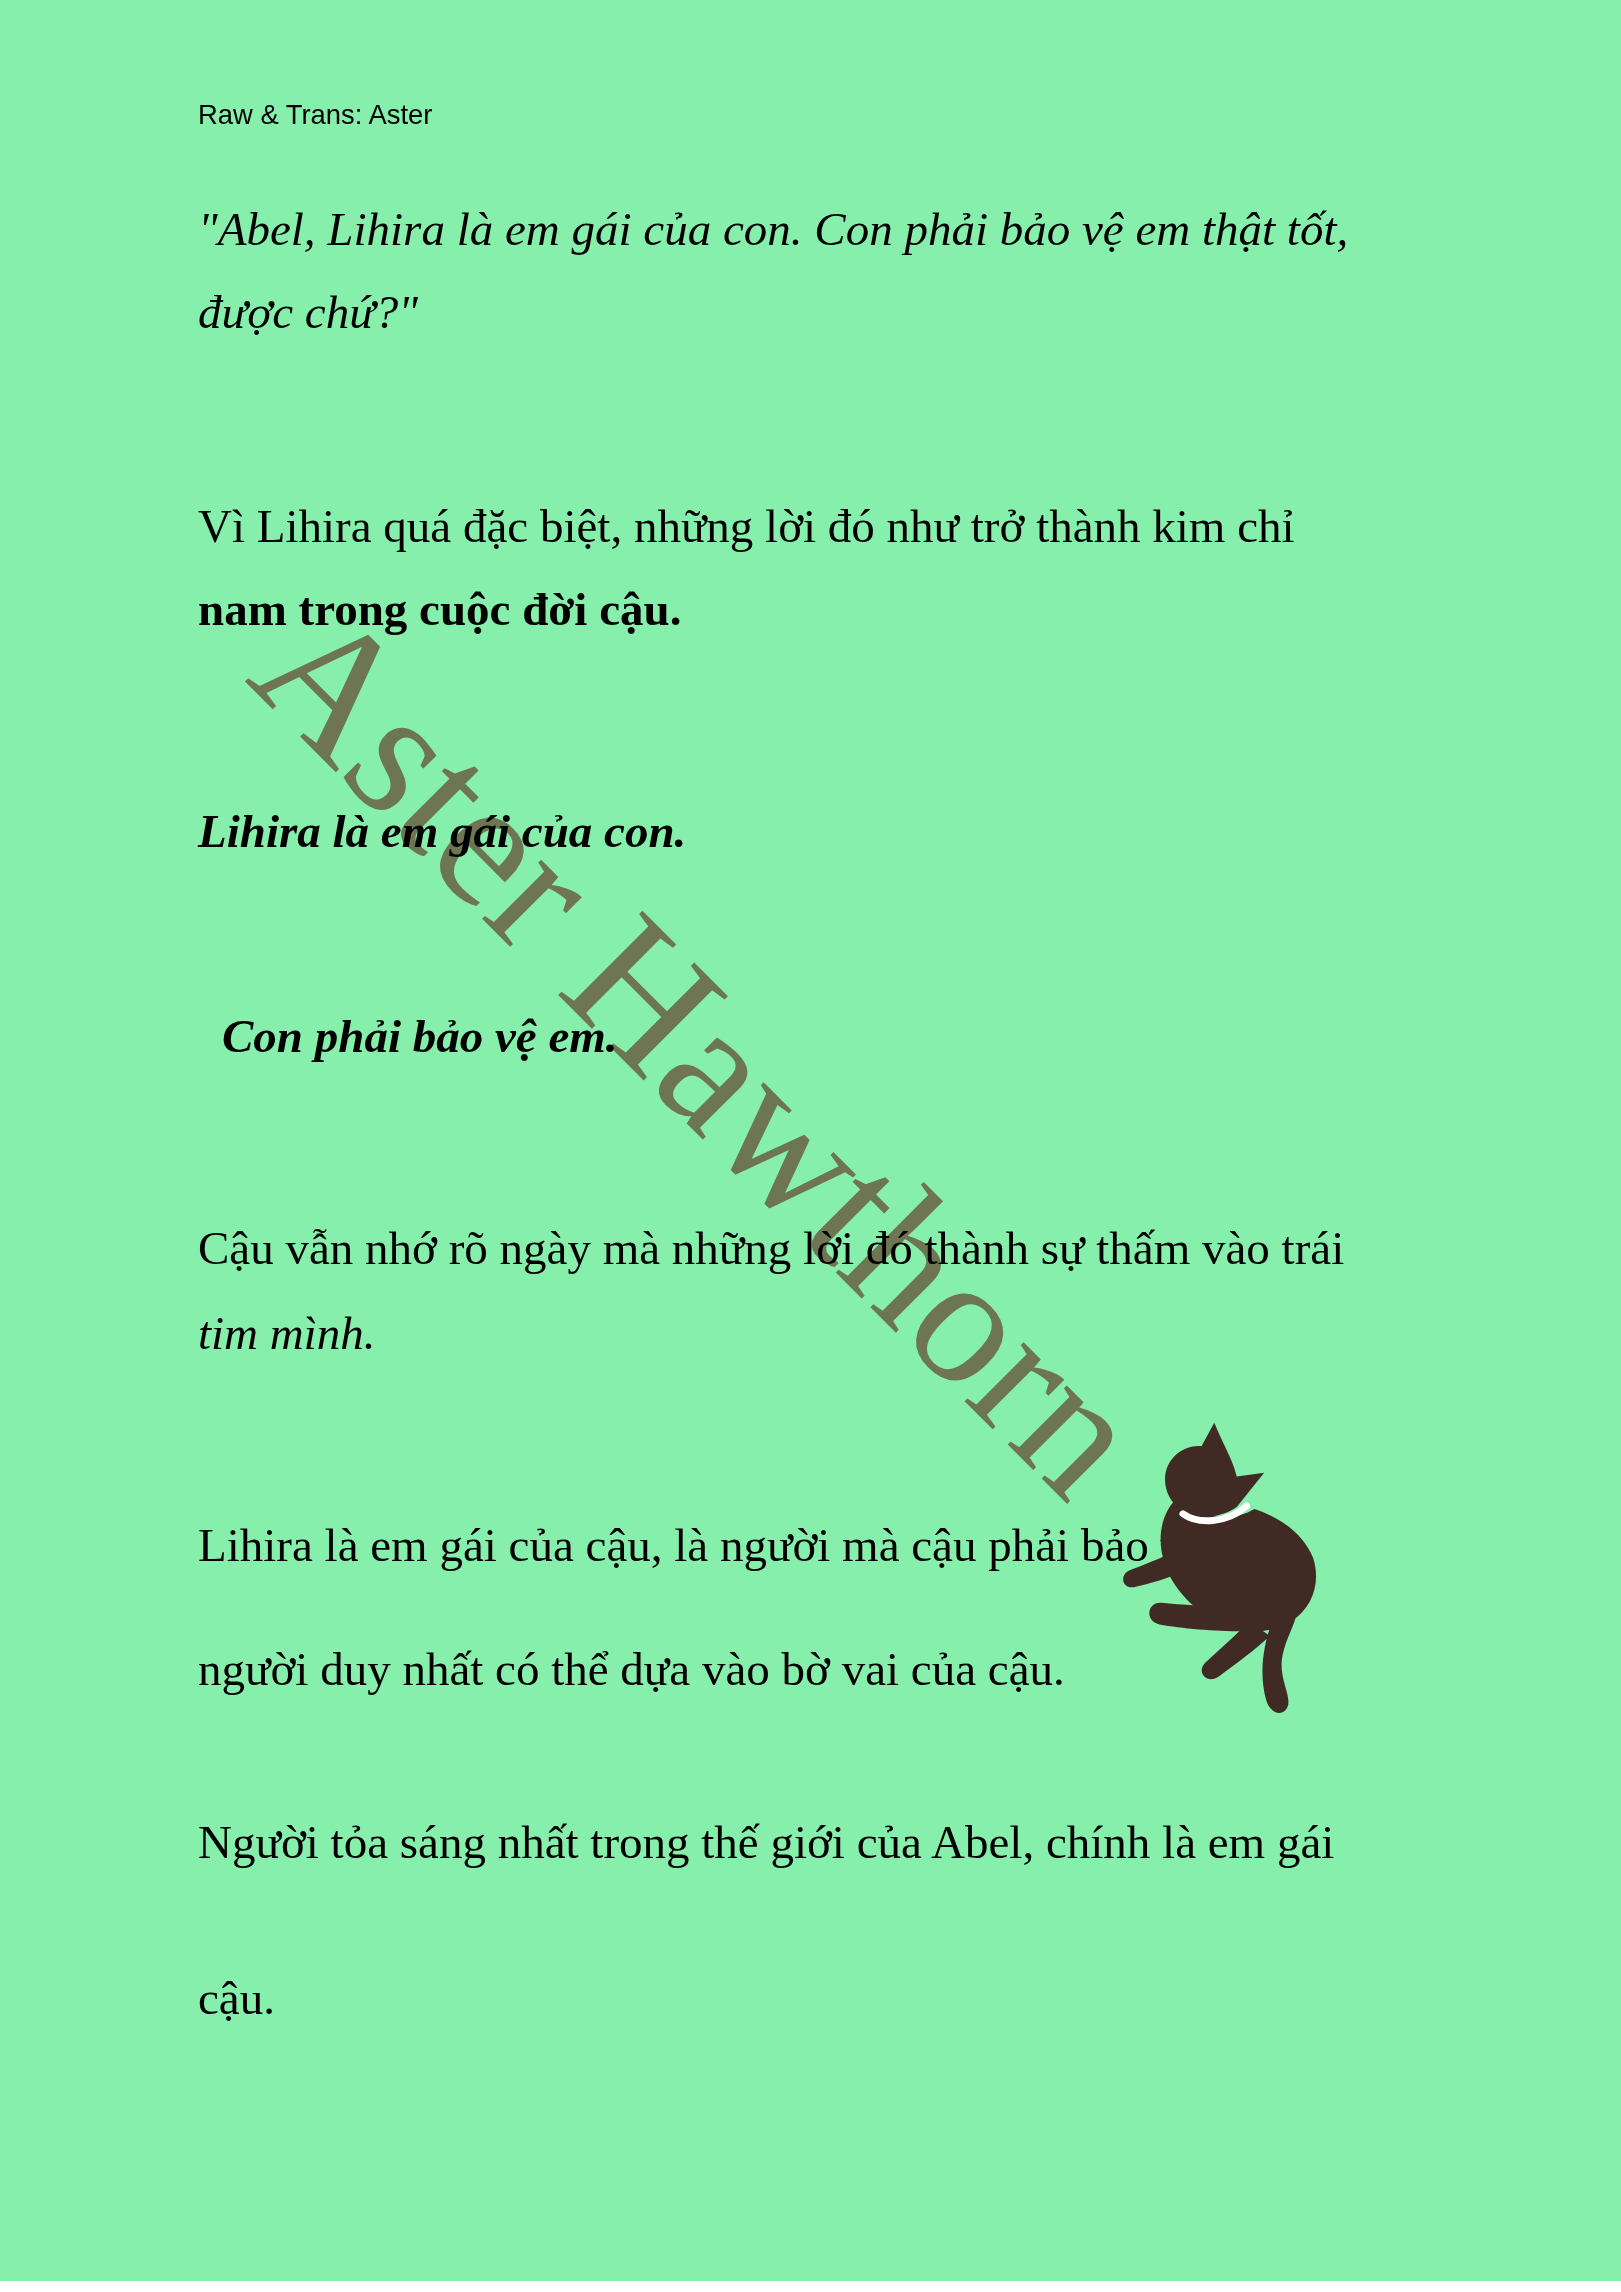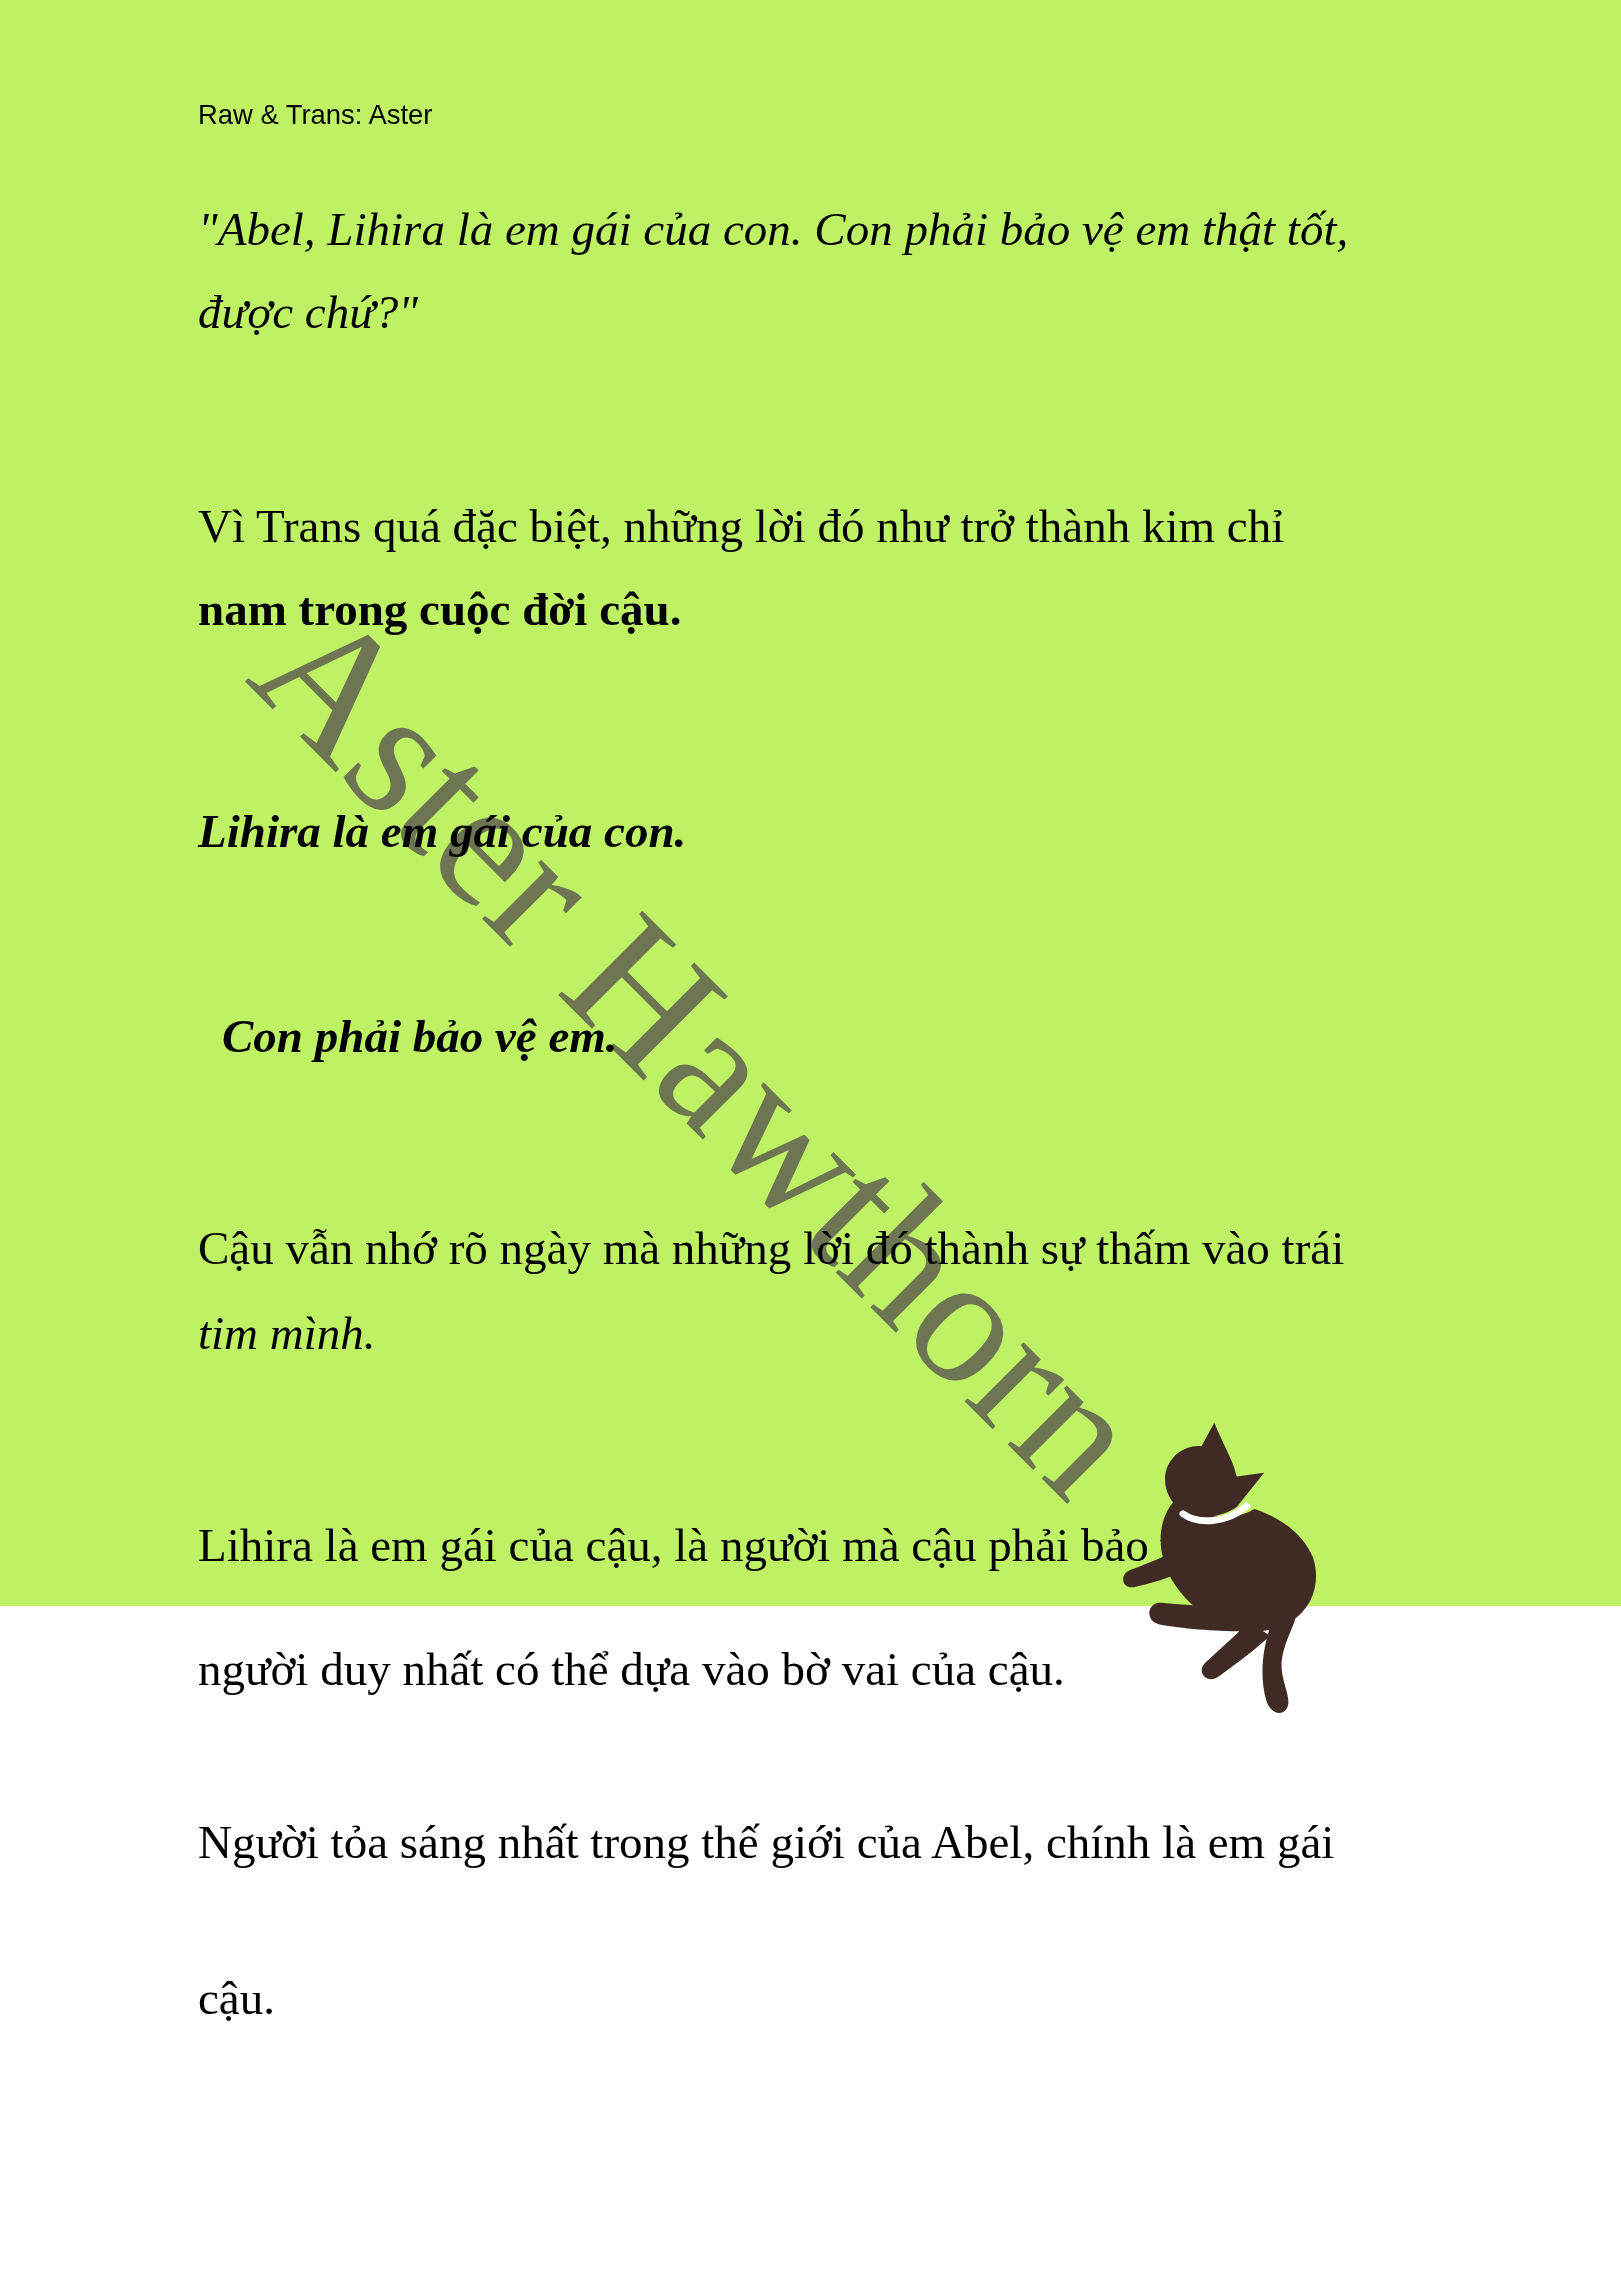--- a/index.html
+++ b/index.html
@@ -10,22 +10,22 @@
   body {
     width: 1621px;
     height: 2293px;
     position: relative;
     overflow: hidden;
   }
   .page {
     position: absolute;
     left: 0; top: 0;
     width: 1621px;
-    height: 1606px;
-    background: #bef264;
+    height: 2281px;
+    background: #86efac;
   }
   .header {
     position: absolute;
     left: 198px;
     top: 98px;
     font-family: "Liberation Sans", sans-serif;
     font-size: 27.4px;
     line-height: 33px;
     color: #000000;
     white-space: nowrap;
@@ -72,21 +72,21 @@
 <div class="page">
 
   <div class="header" style="top:98px;">Raw &amp; Trans: Aster</div>
 
   <div>
     <div class="line italic" style="top:202px;">"Abel, Lihira là em gái của con. Con phải bảo vệ em thật tốt,</div>
     <div class="line italic" style="top:285px;">được chứ?"</div>
   </div>
 
   <div>
-    <div class="line" style="top:499px;">Vì Trans quá đặc biệt, những lời đó như trở thành kim chỉ</div>
+    <div class="line" style="top:499px;">Vì Lihira quá đặc biệt, những lời đó như trở thành kim chỉ</div>
     <div class="line" style="top:582px;font-weight:bold;">nam trong cuộc đời cậu.</div>
   </div>
 
   <div>
     <div class="line bolditalic" style="top:796px;margin-top:8px;">Lihira là em gái của con.</div>
   </div>
 
   <div>
     <div class="line bolditalic" style="top:1009px;margin-left:24px;">Con phải bảo vệ em.</div>
   </div>

